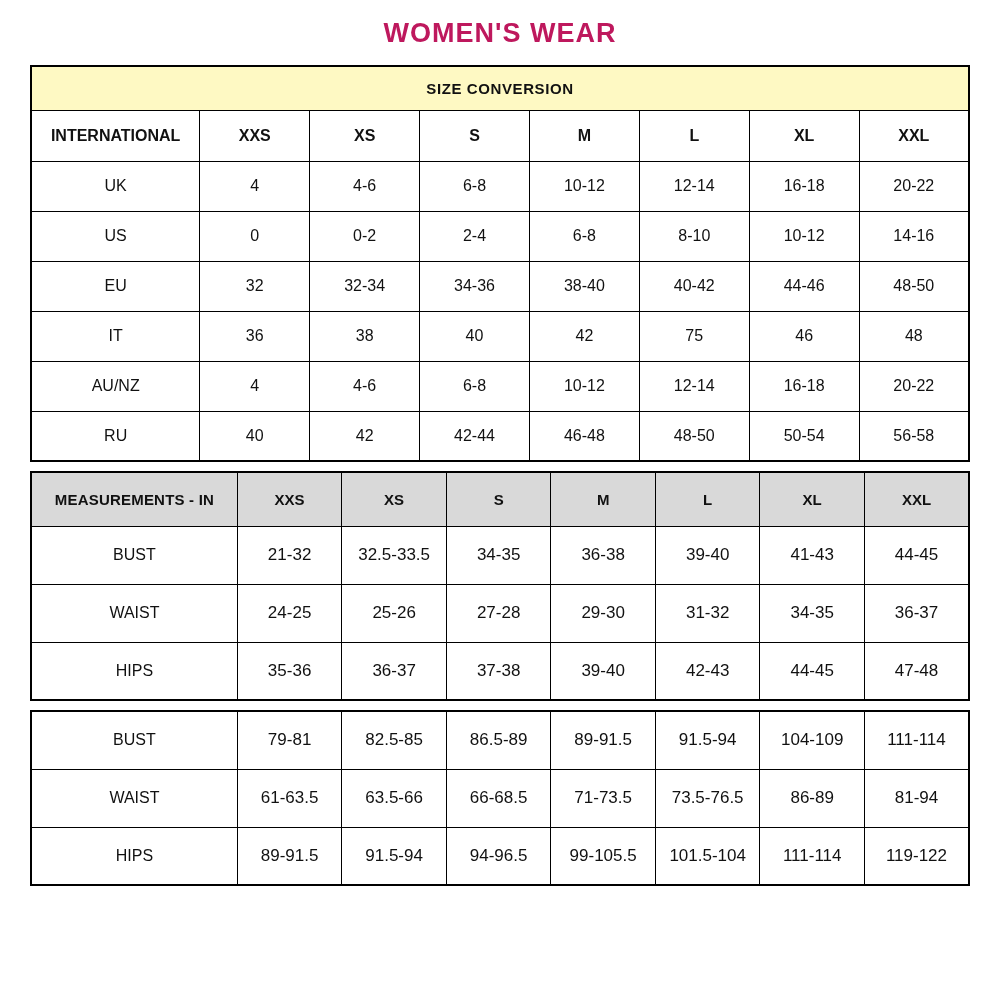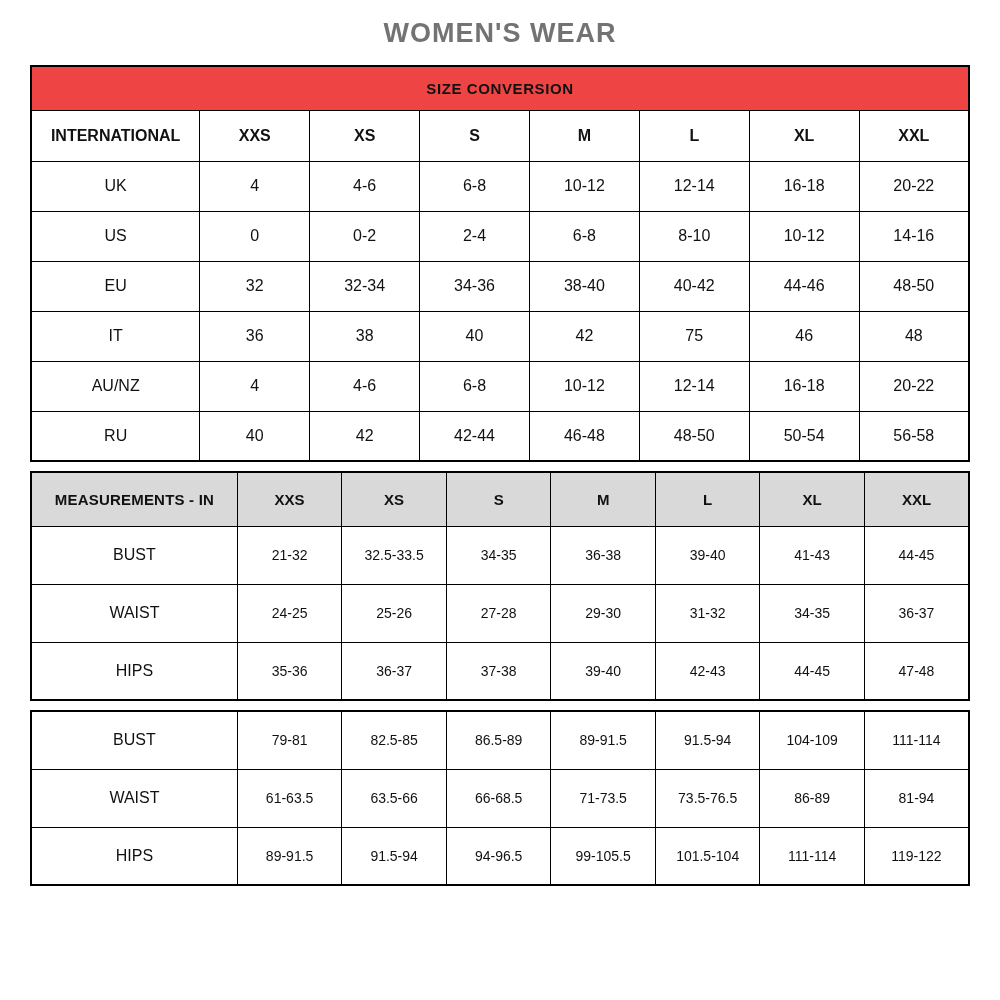--- a/index.html
+++ b/index.html
@@ -14,57 +14,57 @@
     width: 940px;
     margin: 0 auto;
     padding-top: 12px;
   }
   h1.page-title {
     text-align: center;
     font-size: 27px;
     font-weight: bold;
     letter-spacing: 1px;
     margin: 6px 0 16px 0;
-    color: #737373;
+    color: #be185d;
   }
   table {
     width: 100%;
     border-collapse: collapse;
     table-layout: fixed;
     margin: 0 0 9px 0;
     border: 2px solid #000000;
   }
   td, th {
     border: 1.5px solid #000000;
     text-align: center;
     vertical-align: middle;
     padding: 2px 4px;
     overflow: hidden;
   }
   
   .banner {
-    background: #ef4444;
+    background: #fef9c3;
     height: 44px;
     font-size: 15px;
     font-weight: bold;
     letter-spacing: 0.6px;
   }
   .hdr1 { height: 51px; font-size: 16px; font-weight: bold; }
   .label1 { font-size: 16px; }
   .val1 { font-size: 16px; height: 50px; }
   
   .mhdr {
     background: #d9d9d9;
     height: 54px;
     font-size: 15px;
     font-weight: bold;
   }
   .mhdr-first { letter-spacing: 0.2px; }
   .mlabel { font-size: 16px; height: 58px; font-weight: normal; }
-  .mval { font-size: 14px; }
+  .mval { font-size: 17px; }
 </style>
 </head>
 <body>
 
 <div class="page">
 
   <h1 class="page-title">WOMEN'S WEAR</h1>
 
   <table>
     <colgroup>

